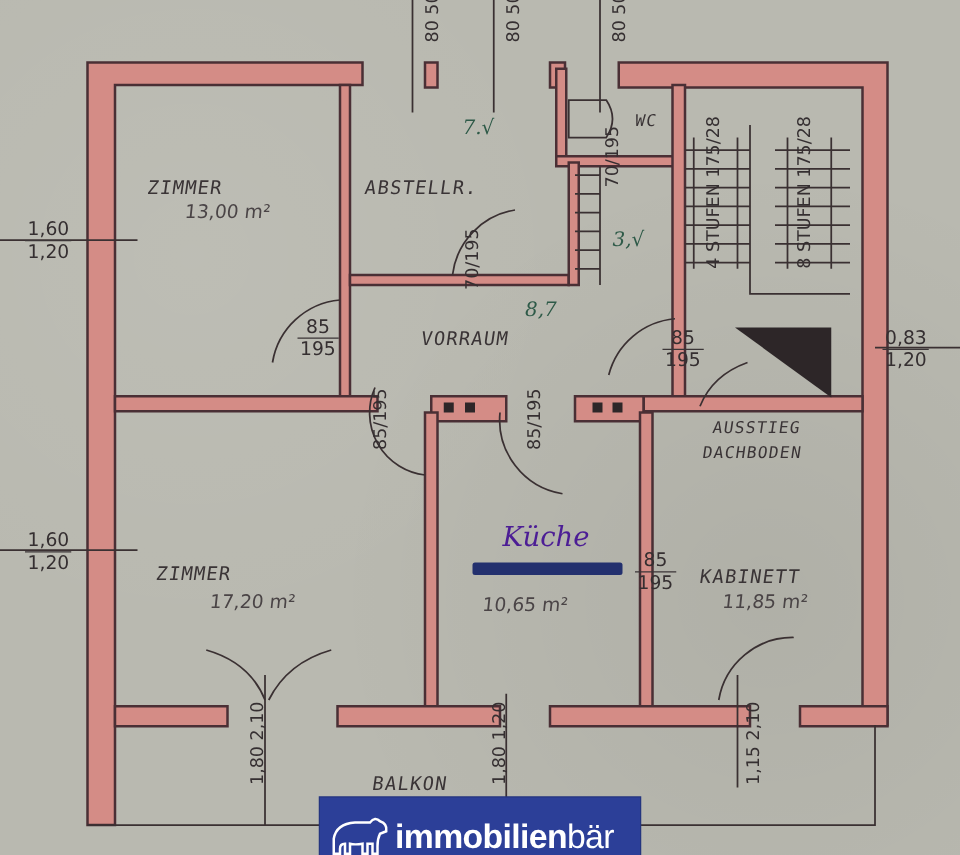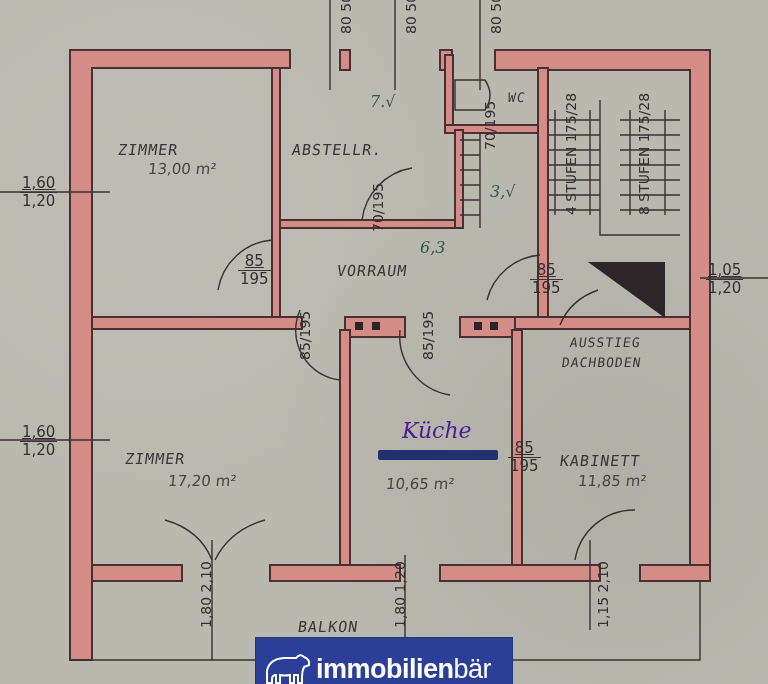--- a/index.html
+++ b/index.html
@@ -6,21 +6,21 @@
   body{width:768px;height:684px;overflow:hidden;background:#b8b8ae;position:relative;font-family:"DejaVu Sans",sans-serif;}
   .paper{position:absolute;inset:0;background:
      radial-gradient(circle at 20% 30%, rgba(255,255,255,0.06), transparent 40%),
      radial-gradient(circle at 80% 70%, rgba(0,0,0,0.05), transparent 45%),
      #b9b9b0;}
   svg.plan{position:absolute;left:0;top:0;}
   .lbl{position:absolute;color:#3a3436;font-family:"DejaVu Sans Mono",monospace;font-size:15px;letter-spacing:1px;white-space:nowrap;transform:skewX(-8deg);}
   .lbl.small{font-size:13px;}
   .area{position:absolute;color:#4a4446;font-family:"DejaVu Sans",sans-serif;font-size:15px;white-space:nowrap;transform:skewX(-6deg);}
   .dim{position:absolute;color:#352f31;font-family:"DejaVu Sans",sans-serif;font-size:15px;line-height:17px;text-align:center;white-space:nowrap;}
-  .dim .top{display:block;border-bottom:1.5px solid #3b3537;padding:0 2px;text-decoration:underline;}
+  .dim .top{display:block;border-bottom:1.5px solid #3b3537;padding:0 2px;}
   .dim .bot{display:block;padding:0 2px;}
   .vdim{position:absolute;color:#352f31;font-family:"DejaVu Sans",sans-serif;font-size:14px;white-space:nowrap;transform:rotate(-90deg);transform-origin:left top;}
   .green{position:absolute;color:#2e5a48;font-family:"DejaVu Serif",serif;font-style:italic;font-size:16px;white-space:nowrap;}
   .kuche{position:absolute;color:#4c1d95;font-family:"DejaVu Serif",serif;font-style:italic;font-size:22px;white-space:nowrap;}
   .logo{position:absolute;left:256px;top:638px;width:256px;height:62px;background:#2c3f98;display:flex;align-items:center;box-shadow:0 0 0 1px #24357f;}
   .logo .bear{width:48px;height:36px;margin-left:8px;}
   .logo .brand{color:#fff;font-family:"Liberation Sans",sans-serif;font-size:27px;letter-spacing:-0.5px;margin-left:4px;}
   .logo .brand b{font-weight:bold;}
   .logo .brand span{font-weight:normal;}
 </style>
@@ -116,32 +116,32 @@
 <div class="lbl" style="left:298px;top:618px">BALKON</div>
 
 <div class="vdim" style="left:563px;top:215px"><span>4 STUFEN</span> <span>175/28</span></div>
 <div class="vdim" style="left:636px;top:215px"><span>8 STUFEN</span> <span>175/28</span></div>
 
 <div class="lbl small" style="left:570px;top:335px">AUSSTIEG</div>
 <div class="lbl small" style="left:562px;top:355px">DACHBODEN</div>
 
 <div class="green" style="left:370px;top:92px">7.√</div>
 <div class="green" style="left:490px;top:182px">3,√</div>
-<div class="green" style="left:420px;top:238px">6,3</div>
+<div class="green" style="left:420px;top:238px">8,7</div>
 
 <div class="dim" style="left:20px;top:175px">
     <span class="top">1,60</span>
     <span class="bot">1,20</span>
   </div>
 <div class="dim" style="left:20px;top:424px">
     <span class="top">1,60</span>
     <span class="bot">1,20</span>
   </div>
 <div class="dim" style="left:706px;top:262px">
-    <span class="top">1,05</span>
+    <span class="top">0,83</span>
     <span class="bot">1,20</span>
   </div>
 
 <div class="vdim" style="left:338px;top:34px">80 50</div>
 <div class="vdim" style="left:403px;top:34px">80 50</div>
 <div class="vdim" style="left:488px;top:34px">80 50</div>
 
 <div class="dim" style="left:238px;top:253px">
     <span class="top">85</span>
     <span class="bot">195</span>

